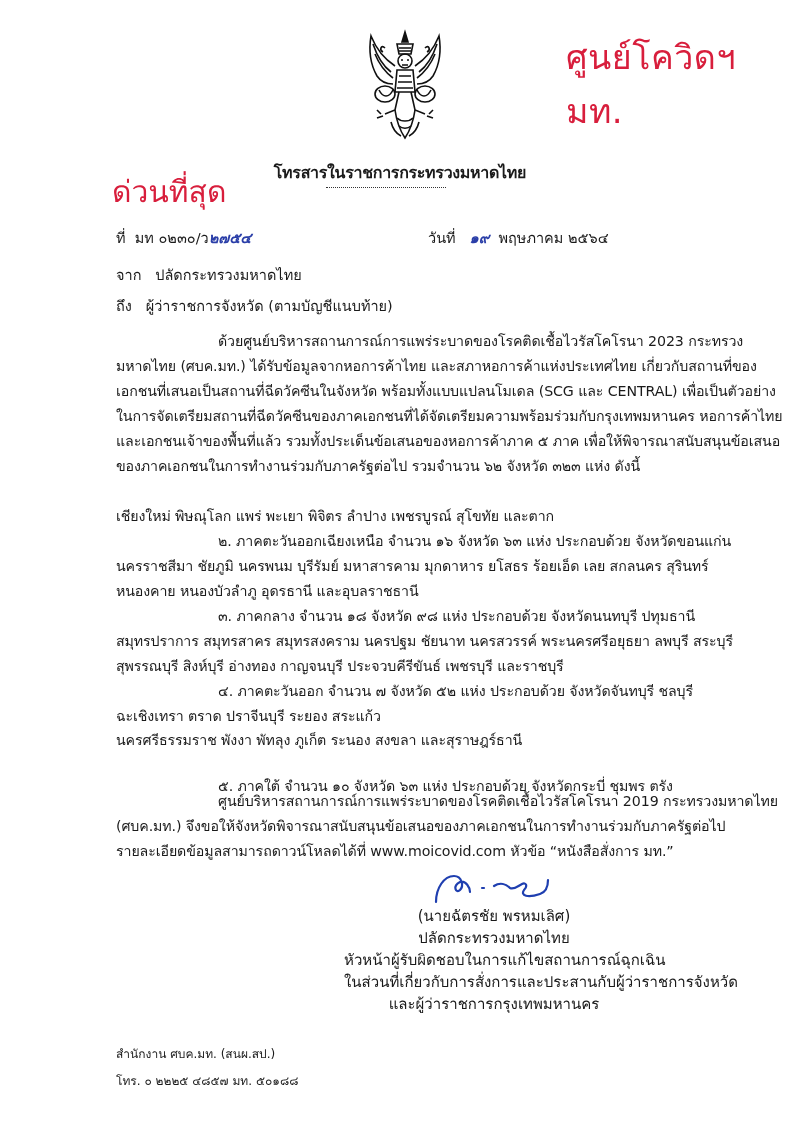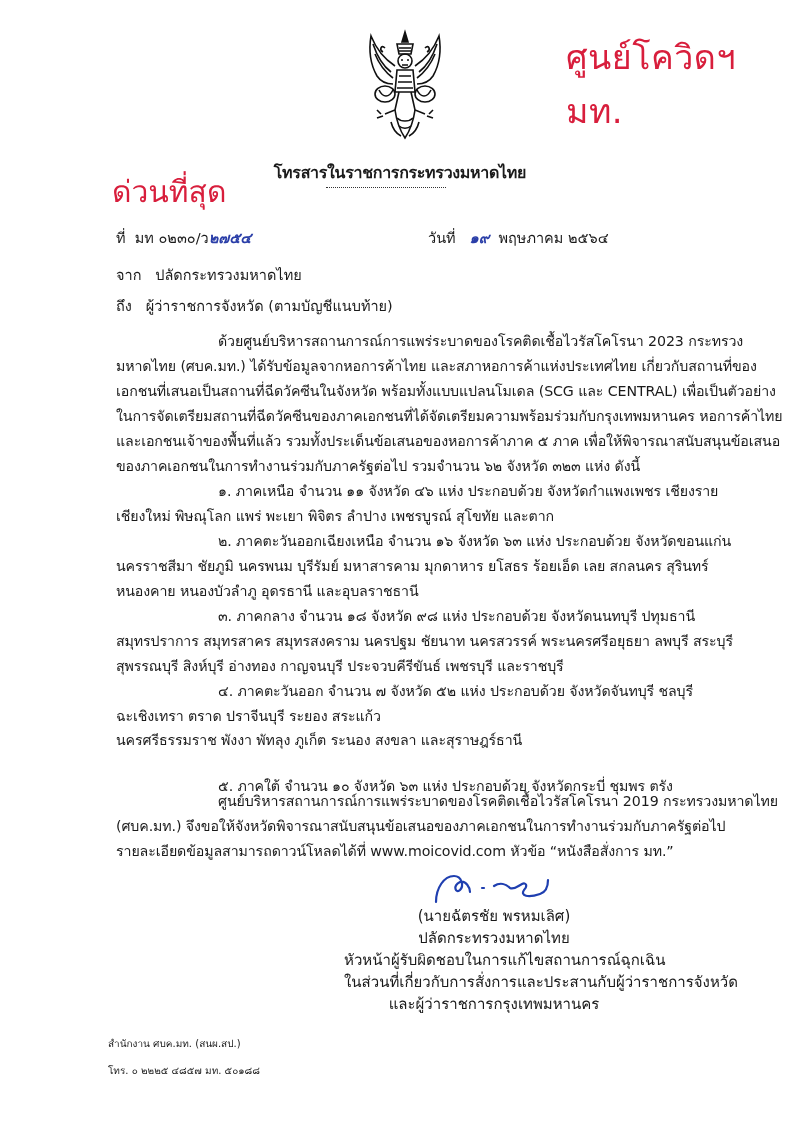--- a/index.html
+++ b/index.html
@@ -92,23 +92,24 @@
       left: 300px; width: 300px;
       top: 905px;
       text-align: center;
       font-size: 15px;
       margin-left: 44px;
     }
     .sig-block div { height: 22px; line-height: 22px; white-space: nowrap; }
 
     .footer-line {
       position: absolute;
-      left: 108px;
-      font-size: 10px;
+      left: 116px;
+      font-size: 12px;
       white-space: nowrap;
+      margin-top: 8px;
     }
   </style>
 </head>
 <body>
 
 <div class="page">
 
   <svg class="garuda" viewBox="0 0 100 115">
     <g fill="none" stroke="#111" stroke-width="1.6">
 
@@ -170,21 +171,20 @@
     <span>ผู้ว่าราชการจังหวัด (ตามบัญชีแนบท้าย)</span>
   </div>
 
   <div class="body-line indent" style="top:330px;">ด้วยศูนย์บริหารสถานการณ์การแพร่ระบาดของโรคติดเชื้อไวรัสโคโรนา 2023 กระทรวง</div>
   <div class="body-line" style="top:355px;">มหาดไทย (ศบค.มท.) ได้รับข้อมูลจากหอการค้าไทย และสภาหอการค้าแห่งประเทศไทย เกี่ยวกับสถานที่ของ</div>
   <div class="body-line" style="top:380px;">เอกชนที่เสนอเป็นสถานที่ฉีดวัคซีนในจังหวัด พร้อมทั้งแบบแปลนโมเดล (SCG  และ CENTRAL) เพื่อเป็นตัวอย่าง</div>
   <div class="body-line" style="top:405px;">ในการจัดเตรียมสถานที่ฉีดวัคซีนของภาคเอกชนที่ได้จัดเตรียมความพร้อมร่วมกับกรุงเทพมหานคร หอการค้าไทย</div>
   <div class="body-line" style="top:430px;">และเอกชนเจ้าของพื้นที่แล้ว รวมทั้งประเด็นข้อเสนอของหอการค้าภาค ๕ ภาค เพื่อให้พิจารณาสนับสนุนข้อเสนอ</div>
   <div class="body-line" style="top:455px;">ของภาคเอกชนในการทำงานร่วมกับภาครัฐต่อไป รวมจำนวน ๖๒ จังหวัด ๓๒๓ แห่ง ดังนี้</div>
 
-  <div class="body-line indent" style="top:480px;">๑. ภาคเหนือ จำนวน ๑๑ จังหวัด ๔๖ แห่ง ประกอบด้วย จังหวัดกำแพงเพชร เชียงราย</div>
   <div class="body-line" style="top:505px;">เชียงใหม่ พิษณุโลก แพร่ พะเยา พิจิตร ลำปาง เพชรบูรณ์ สุโขทัย และตาก</div>
 
   <div class="body-line indent" style="top:530px;">๒. ภาคตะวันออกเฉียงเหนือ จำนวน ๑๖ จังหวัด ๖๓ แห่ง ประกอบด้วย จังหวัดขอนแก่น</div>
   <div class="body-line" style="top:555px;">นครราชสีมา ชัยภูมิ นครพนม บุรีรัมย์ มหาสารคาม มุกดาหาร ยโสธร ร้อยเอ็ด เลย สกลนคร สุรินทร์</div>
   <div class="body-line" style="top:580px;">หนองคาย หนองบัวลำภู อุดรธานี และอุบลราชธานี</div>
 
   <div class="body-line indent" style="top:605px;">๓. ภาคกลาง จำนวน ๑๘ จังหวัด ๙๘ แห่ง ประกอบด้วย จังหวัดนนทบุรี ปทุมธานี</div>
   <div class="body-line" style="top:630px;">สมุทรปราการ สมุทรสาคร สมุทรสงคราม นครปฐม ชัยนาท นครสวรรค์ พระนครศรีอยุธยา ลพบุรี สระบุรี</div>
   <div class="body-line" style="top:655px;">สุพรรณบุรี สิงห์บุรี อ่างทอง กาญจนบุรี ประจวบคีรีขันธ์ เพชรบุรี และราชบุรี</div>
 

